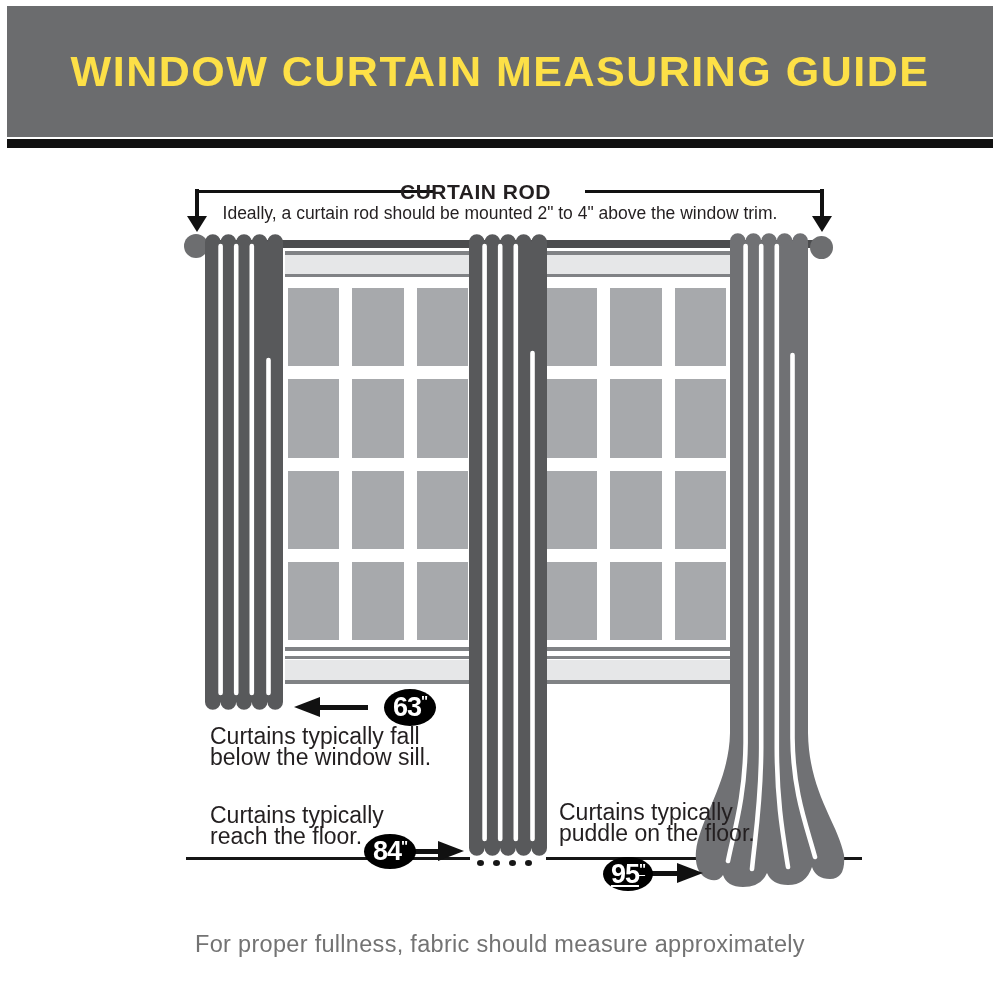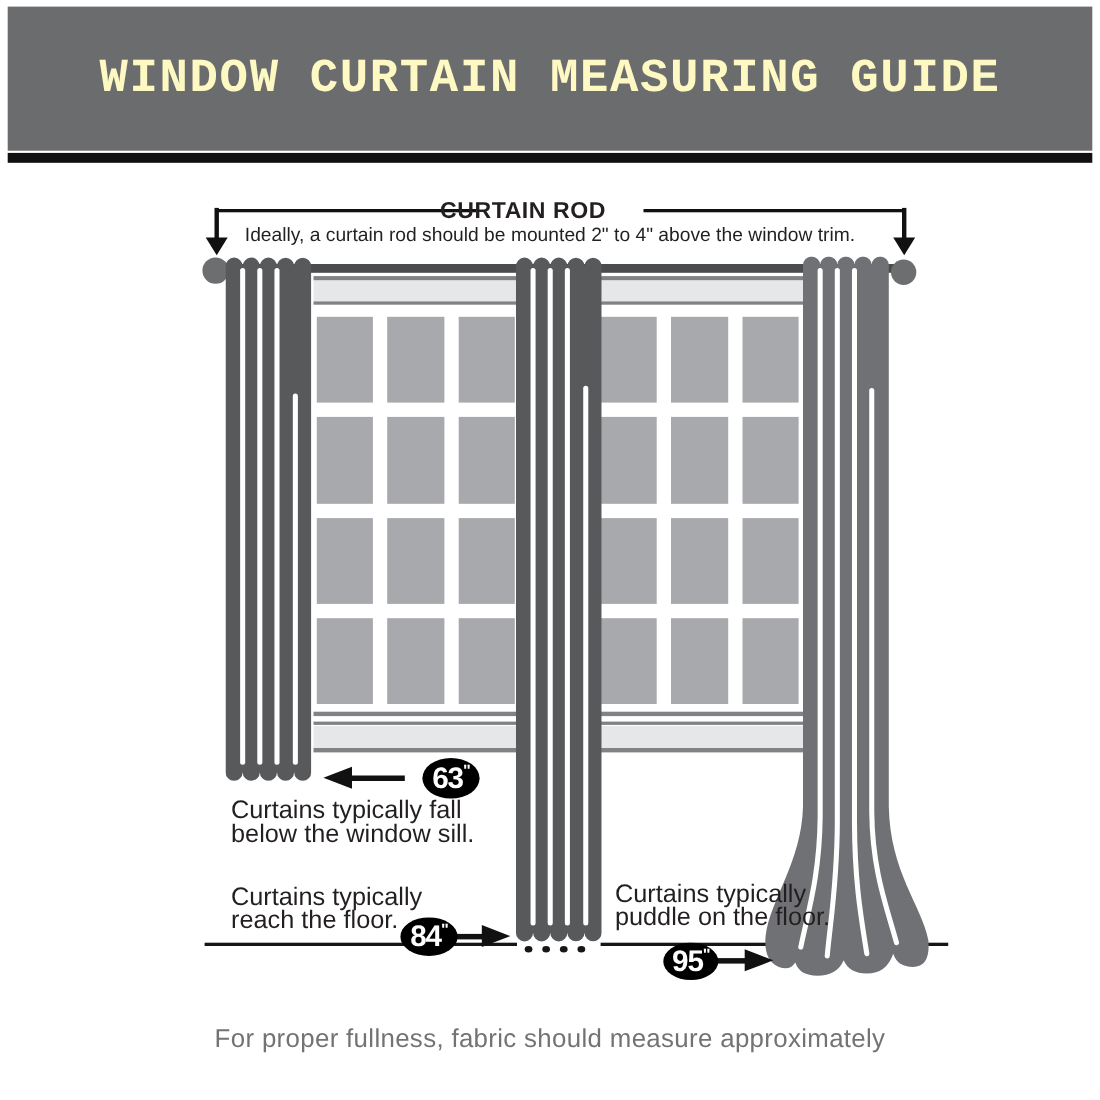--- a/index.html
+++ b/index.html
@@ -8,21 +8,21 @@
     font-family:"Liberation Sans","DejaVu Sans",sans-serif;color:var(--ink);
   }
   .abs{position:absolute;}
 
   
   .header{
     left:7px;top:6px;width:986px;height:131px;background:var(--header_bg);
     display:flex;align-items:center;justify-content:center;
   }
   .header-title{
-    color:#fef9c3;font-size:43px;font-weight:800;letter-spacing:1.5px;white-space:nowrap;font-family:Liberation Mono, monospace;
+    color:#fde047;font-size:43px;font-weight:800;letter-spacing:1.5px;white-space:nowrap;
   }
   .header-underline{left:7px;top:139px;width:986px;height:9px;background:#101010;}
 
   
   .callout-label{left:400px;top:180px;width:218px;
     font-size:21px;font-weight:700;letter-spacing:.5px;}
   .callout-caption{left:0;top:203px;width:1000px;text-align:center;font-size:17.5px;}
   .hline{height:3px;background:#111;}
   .hline-left{left:197px;top:190px;width:236px;}
   .hline-right{left:585px;top:190px;width:238px;}
@@ -67,21 +67,21 @@
 
   
   .badge{
     background:var(--badge_bg);border-radius:50%;color:var(--badge_text);
     display:flex;align-items:center;justify-content:center;
     font-weight:700;font-size:27px;letter-spacing:-1px;
   }
   .badge .unit{font-size:15px;font-weight:700;align-self:flex-start;margin-top:3px;}
   .badge-63{left:384px;top:689px;width:52px;height:37px;}
   .badge-84{left:364px;top:834px;width:52px;height:35px;}
-  .badge-95{left:603px;top:857px;width:50px;height:34px;}
+  .badge-95{left:603px;top:857px;width:50px;height:34px;text-decoration:underline;}
   .arrow-line{height:5px;background:#111;}
   .al-63{left:318px;top:705px;width:50px;}
   .al-84{left:414px;top:849px;width:26px;}
   .al-95{left:651px;top:871px;width:28px;}
   .head-left{width:0;height:0;border-top:10px solid transparent;border-bottom:10px solid transparent;border-right:26px solid #111;}
   .head-right{width:0;height:0;border-top:10px solid transparent;border-bottom:10px solid transparent;border-left:26px solid #111;}
   .ah-63{left:294px;top:697px;}
   .ah-84{left:438px;top:841px;}
   .ah-95{left:677px;top:863px;}
 

